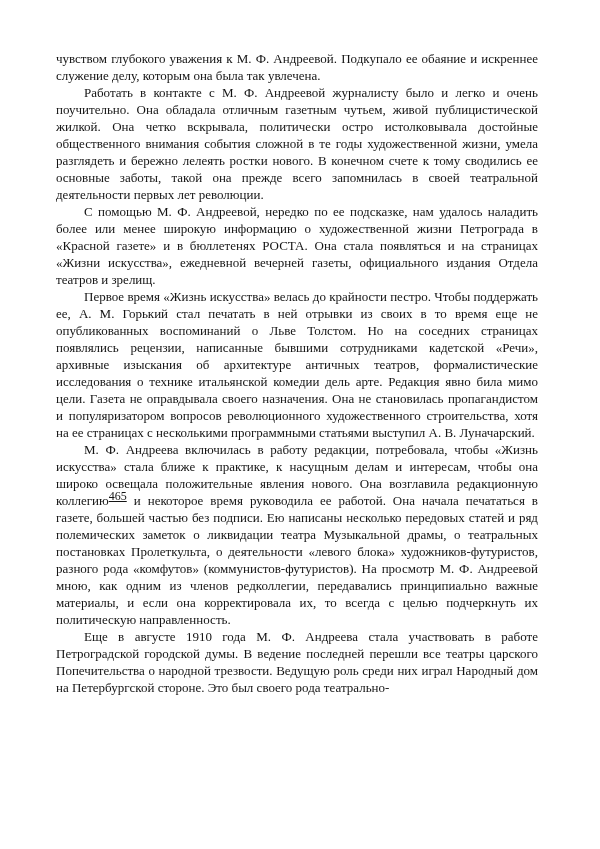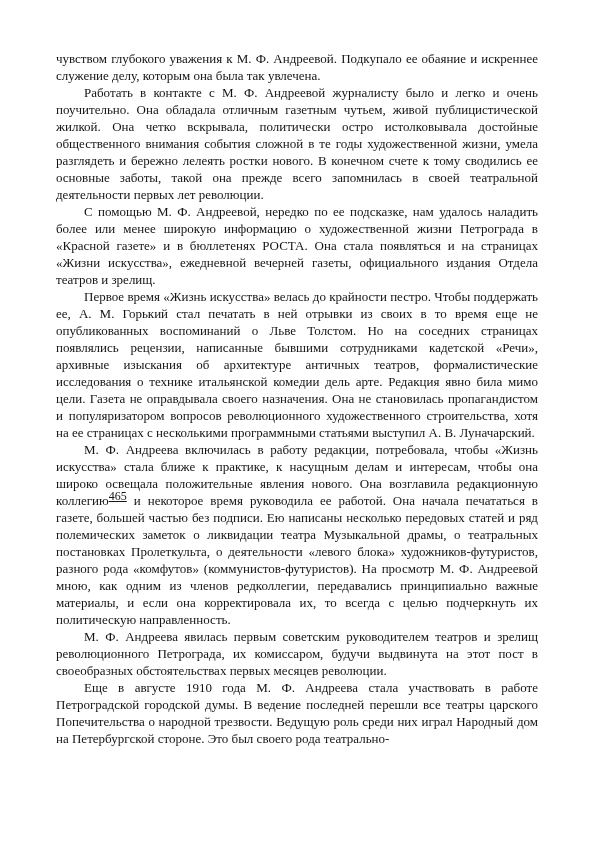--- a/index.html
+++ b/index.html
@@ -43,16 +43,15 @@
 </head>
 <body>
 
 <div class="page">
   <div class="page-text">
       <p class="para">чувством глубокого уважения к М. Ф. Андреевой. Подкупало ее обаяние и искреннее служение делу, которым она была так увлечена.</p>
       <p class="para">Работать в контакте с М. Ф. Андреевой журналисту было и легко и очень поучительно. Она обладала отличным газетным чутьем, живой публицистической жилкой. Она четко вскрывала, политически остро истолковывала достойные общественного внимания события сложной в те годы художественной жизни, умела разглядеть и бережно лелеять ростки нового. В конечном счете к тому сводились ее основные заботы, такой она прежде всего запомнилась в своей театральной деятельности первых лет революции.</p>
       <p class="para">С помощью М. Ф. Андреевой, нередко по ее подсказке, нам удалось наладить более или менее широкую информацию о художественной жизни Петрограда в «Красной газете» и в бюллетенях РОСТА. Она стала появляться и на страницах «Жизни искусства», ежедневной вечерней газеты, официального издания Отдела театров и зрелищ.</p>
       <p class="para">Первое время «Жизнь искусства» велась до крайности пестро. Чтобы поддержать ее, А. М. Горький стал печатать в ней отрывки из своих в то время еще не опубликованных воспоминаний о Льве Толстом. Но на соседних страницах появлялись рецензии, написанные бывшими сотрудниками кадетской «Речи», архивные изыскания об архитектуре античных театров, формалистические исследования о технике итальянской комедии дель арте. Редакция явно била мимо цели. Газета не оправдывала своего назначения. Она не становилась пропагандистом и популяризатором вопросов революционного художественного строительства, хотя на ее страницах с несколькими программными статьями выступил А. В. Луначарский.</p>
       <p class="para">М. Ф. Андреева включилась в работу редакции, потребовала, чтобы «Жизнь искусства» стала ближе к практике, к насущным делам и интересам, чтобы она широко освещала положительные явления нового. Она возглавила редакционную коллегию<sup class="footnote-ref">465</sup> и некоторое время руководила ее работой. Она начала печататься в газете, большей частью без подписи. Ею написаны несколько передовых статей и ряд полемических заметок о ликвидации театра Музыкальной драмы, о театральных постановках Пролеткульта, о деятельности «левого блока» художников-футуристов, разного рода «комфутов» (коммунистов-футуристов). На просмотр М. Ф. Андреевой мною, как одним из членов редколлегии, передавались принципиально важные материалы, и если она корректировала их, то всегда с целью подчеркнуть их политическую направленность.</p>
-      <p class="para">М. Ф. Андреева явилась первым советским руководителем театров и зрелищ революционного Петрограда, их комиссаром, будучи выдвинута на этот пост в своеобразных обстоятельствах первых месяцев революции.</p>
       <p class="para">Еще в августе 1910 года М. Ф. Андреева стала участвовать в работе Петроградской городской думы. В ведение последней перешли все театры царского Попечительства о народной трезвости. Ведущую роль среди них играл Народный дом на Петербургской стороне. Это был своего рода театрально-</p>
     </div>
 </div>
 
 </body></html>

